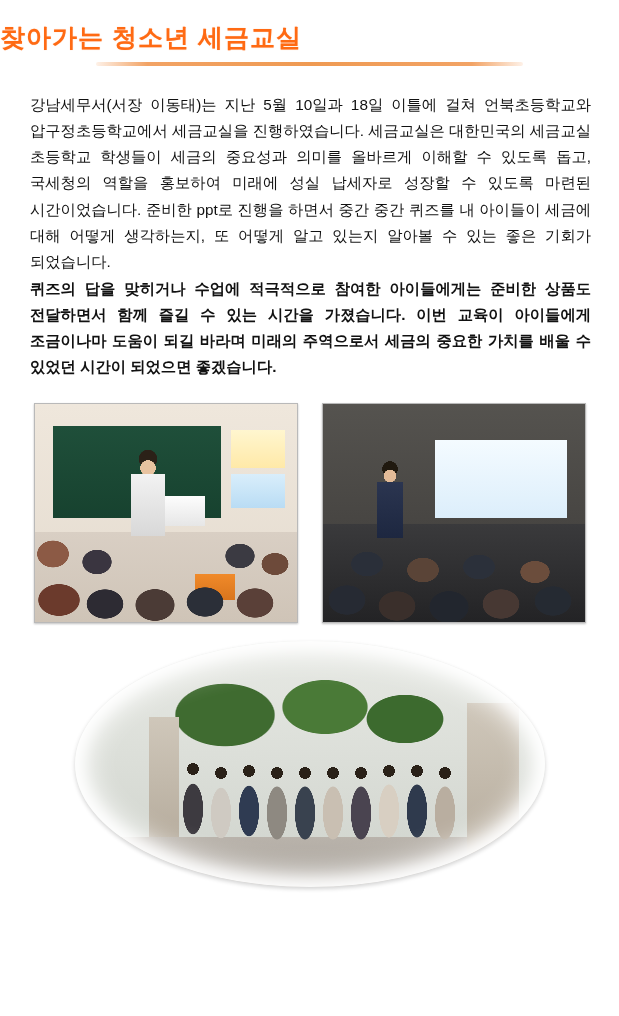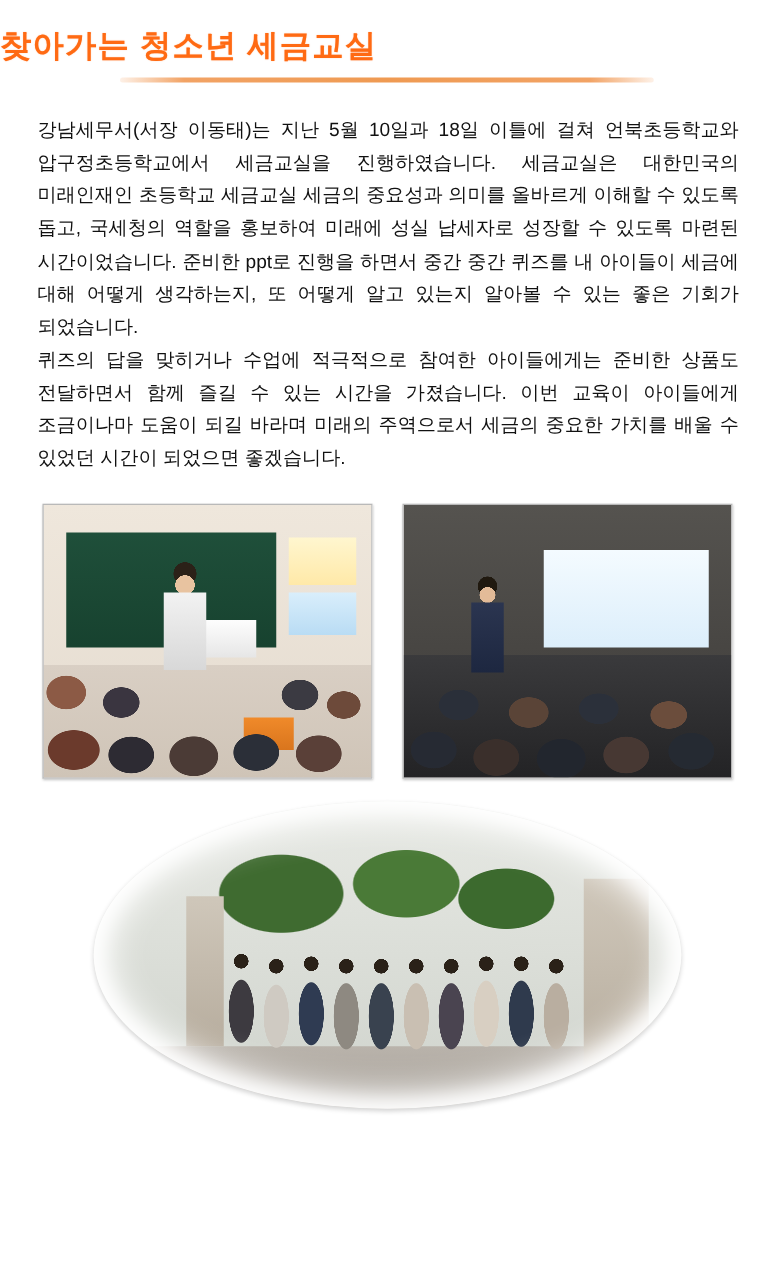--- a/index.html
+++ b/index.html
@@ -58,20 +58,21 @@
     color: #111111;
     text-align: justify;
     text-justify: inter-character;
     word-break: keep-all;
   }
   .body-copy p {
     margin: 0;
   }
   .body-copy p + p {
     margin-top: 0px;
+    font-weight: bold;
   }
 
   
   .photo-row {
     margin: 22px 0 0 0;
     display: flex;
     justify-content: center;
     gap: 24px;
   }
   .photo {
@@ -207,21 +208,21 @@
 <body>
 
 <div class="page">
 
   <div class="header">
     <h1 class="title">찾아가는 청소년 세금교실</h1>
     <div class="title-rule"></div>
   </div>
 
   <div class="body-copy">
-    <p>강남세무서(서장 이동태)는 지난 5월 10일과 18일 이틀에 걸쳐 언북초등학교와 압구정초등학교에서 세금교실을 진행하였습니다. 세금교실은 대한민국의 미래인재인 초등학교 세금교실 세금의 중요성과 의미를 올바르게 이해할 수 있도록 돕고, 국세청의 역할을 홍보하여 미래에 성실 납세자로 성장할 수 있도록 마련된 시간이었습니다. 준비한 ppt로 진행을 하면서 중간 중간 퀴즈를 내 아이들이 세금에 대해 어떻게 생각하는지, 또 어떻게 알고 있는지 알아볼 수 있는 좋은 기회가 되었습니다.</p>
+    <p>강남세무서(서장 이동태)는 지난 5월 10일과 18일 이틀에 걸쳐 언북초등학교와 압구정초등학교에서 세금교실을 진행하였습니다. 세금교실은 대한민국의 세금교실 초등학교 학생들이 세금의 중요성과 의미를 올바르게 이해할 수 있도록 돕고, 국세청의 역할을 홍보하여 미래에 성실 납세자로 성장할 수 있도록 마련된 시간이었습니다. 준비한 ppt로 진행을 하면서 중간 중간 퀴즈를 내 아이들이 세금에 대해 어떻게 생각하는지, 또 어떻게 알고 있는지 알아볼 수 있는 좋은 기회가 되었습니다.</p>
     <p>퀴즈의 답을 맞히거나 수업에 적극적으로 참여한 아이들에게는 준비한 상품도 전달하면서 함께 즐길 수 있는 시간을 가졌습니다. 이번 교육이 아이들에게 조금이나마 도움이 되길 바라며 미래의 주역으로서 세금의 중요한 가치를 배울 수 있었던 시간이 되었으면 좋겠습니다.</p>
   </div>
 
   <div class="photo-row">
     <div class="photo photo-small ph1" aria-label="교실에서 칠판 앞에 선 강사가 학생들에게 세금교실 수업을 진행하는 모습"></div>
     <div class="photo photo-small ph2" aria-label="강당에서 프로젝터 화면을 이용해 세금교실 발표를 진행하는 모습"></div>
   </div>
 
   <div class="group-wrap">
     <div class="group-photo" aria-label="학교 정문 앞에서 찍은 강남세무서 직원 단체 사진"></div>

